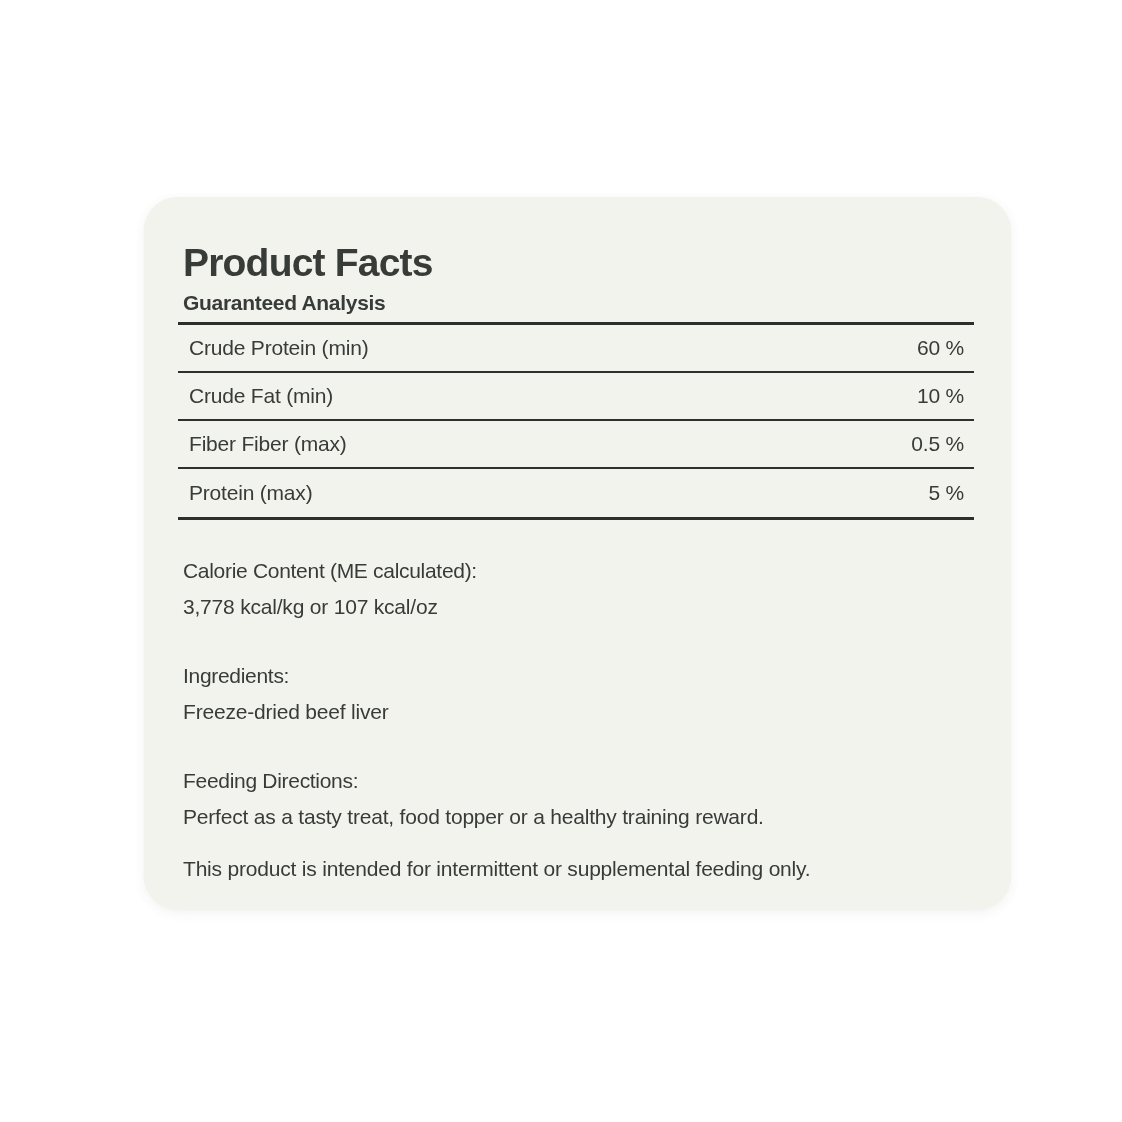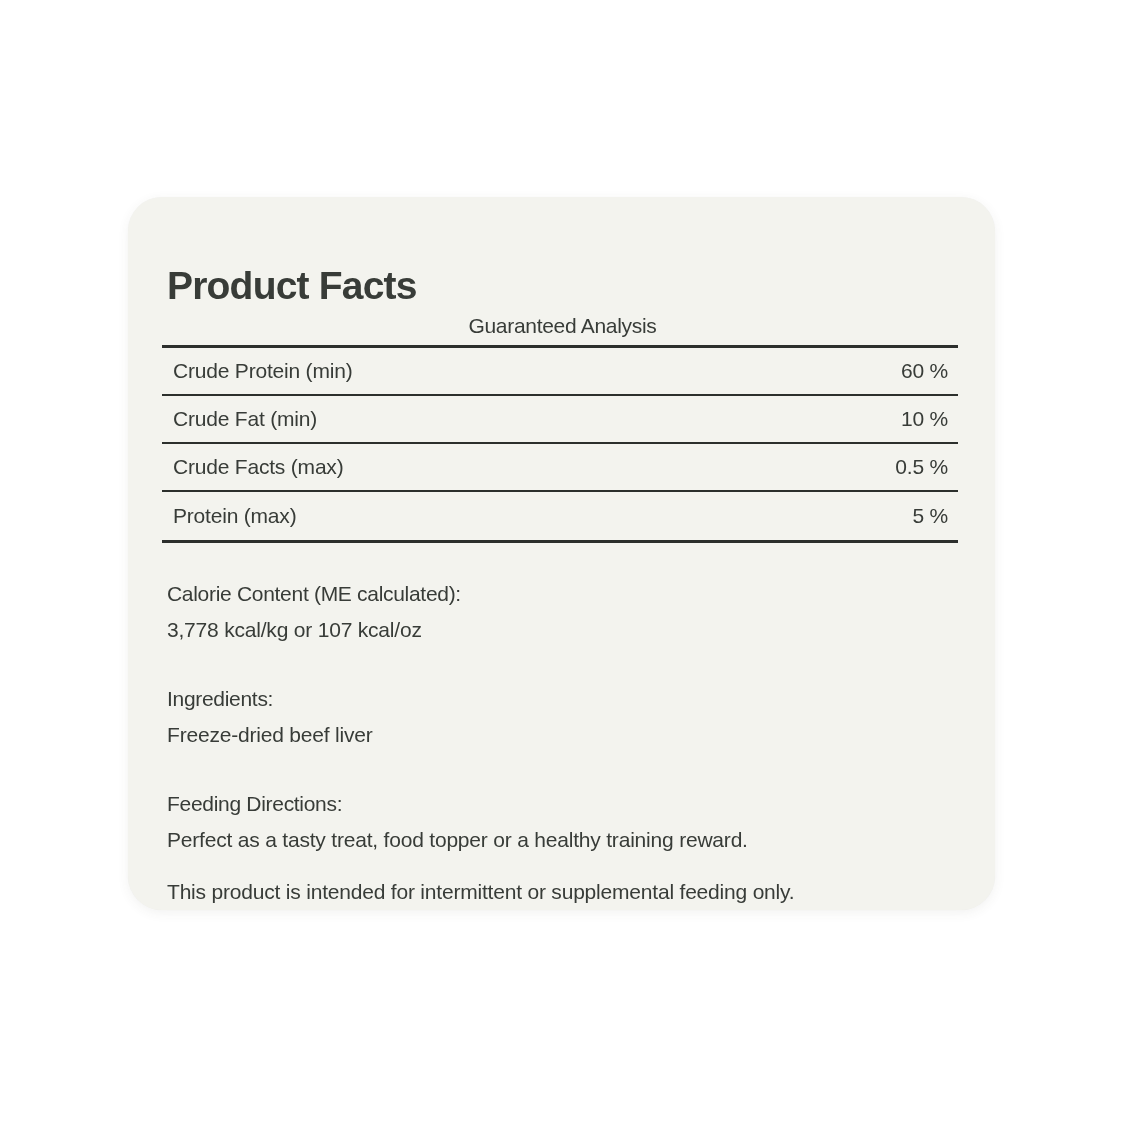--- a/index.html
+++ b/index.html
@@ -11,44 +11,43 @@
   * { margin: 0; padding: 0; box-sizing: border-box; }
   html, body {
     width: 1122px;
     height: 1122px;
     background: var(--page-background);
     font-family: "Liberation Sans", sans-serif;
     color: var(--text);
   }
   .card {
     position: absolute;
-    left: 128px;
+    left: 144px;
     top: 197px;
     width: 867px;
     height: 713px;
     background: var(--card-background);
     border-radius: 34px;
     box-shadow: 0 3px 12px rgba(70, 70, 60, 0.07), 0 0 1px rgba(0,0,0,0.05);
-    padding: 69px 37px 0 39px;
+    padding: 46px 37px 0 39px;
   }
   .title {
     font-size: 39px;
     line-height: 40px;
     font-weight: 700;
     letter-spacing: -0.8px;
     color: var(--text);
   }
   .ga-heading {
     font-size: 21px;
     line-height: 22px;
-    font-weight: 400;
+    font-weight: 700;
     letter-spacing: -0.3px;
     margin-top: 9px;
     margin-bottom: 8px;
-    text-align: center;
   }
   .ga-table {
     border-top: 3px solid var(--rule);
     border-bottom: 3px solid var(--rule);
     margin-left: -5px;  
     margin-right: 0;
   }
   .ga-row {
     display: flex;
     justify-content: space-between;
@@ -94,21 +93,21 @@
   <div class="ga-table">
     <div class="ga-row">
       <span class="name">Crude Protein (min)</span>
       <span class="value">60 %</span>
     </div>
     <div class="ga-row">
       <span class="name">Crude Fat (min)</span>
       <span class="value">10 %</span>
     </div>
     <div class="ga-row">
-      <span class="name">Crude Facts (max)</span>
+      <span class="name">Fiber Fiber (max)</span>
       <span class="value">0.5 %</span>
     </div>
     <div class="ga-row">
       <span class="name">Protein (max)</span>
       <span class="value">5 %</span>
     </div>
   </div>
 
   <div class="section">
     <h3 class="section-heading">Calorie Content (ME calculated):</h3>

